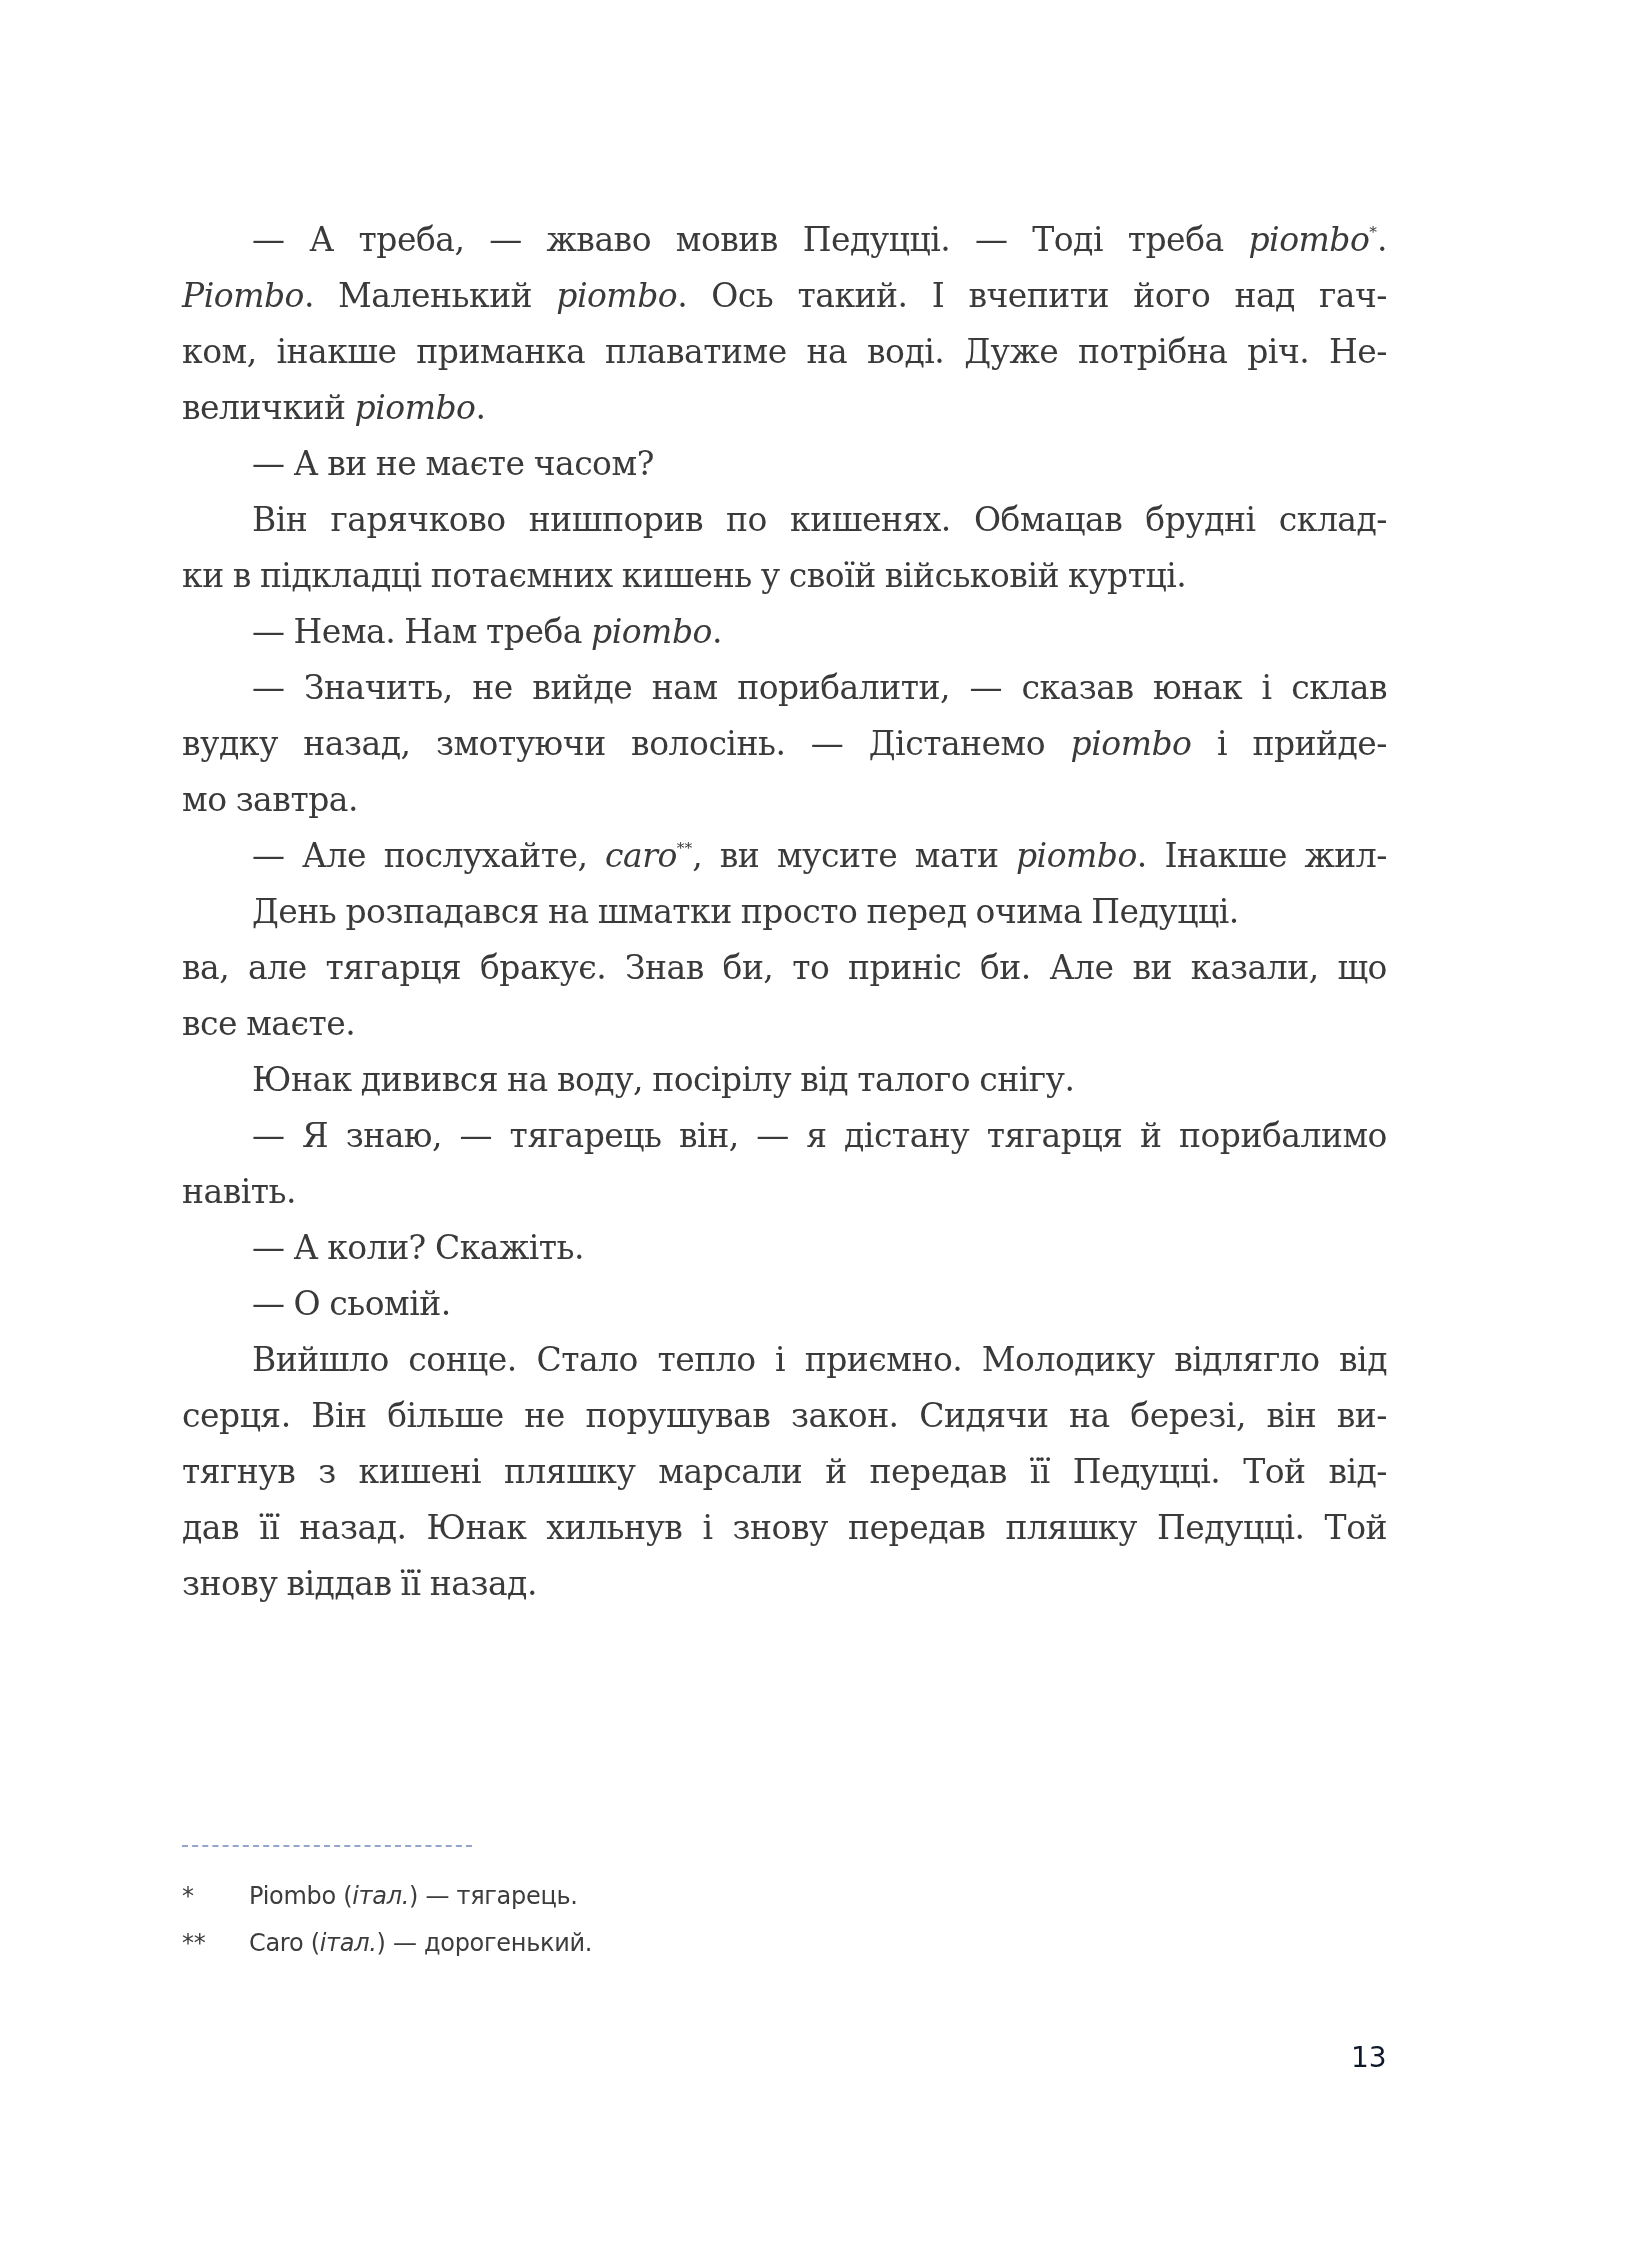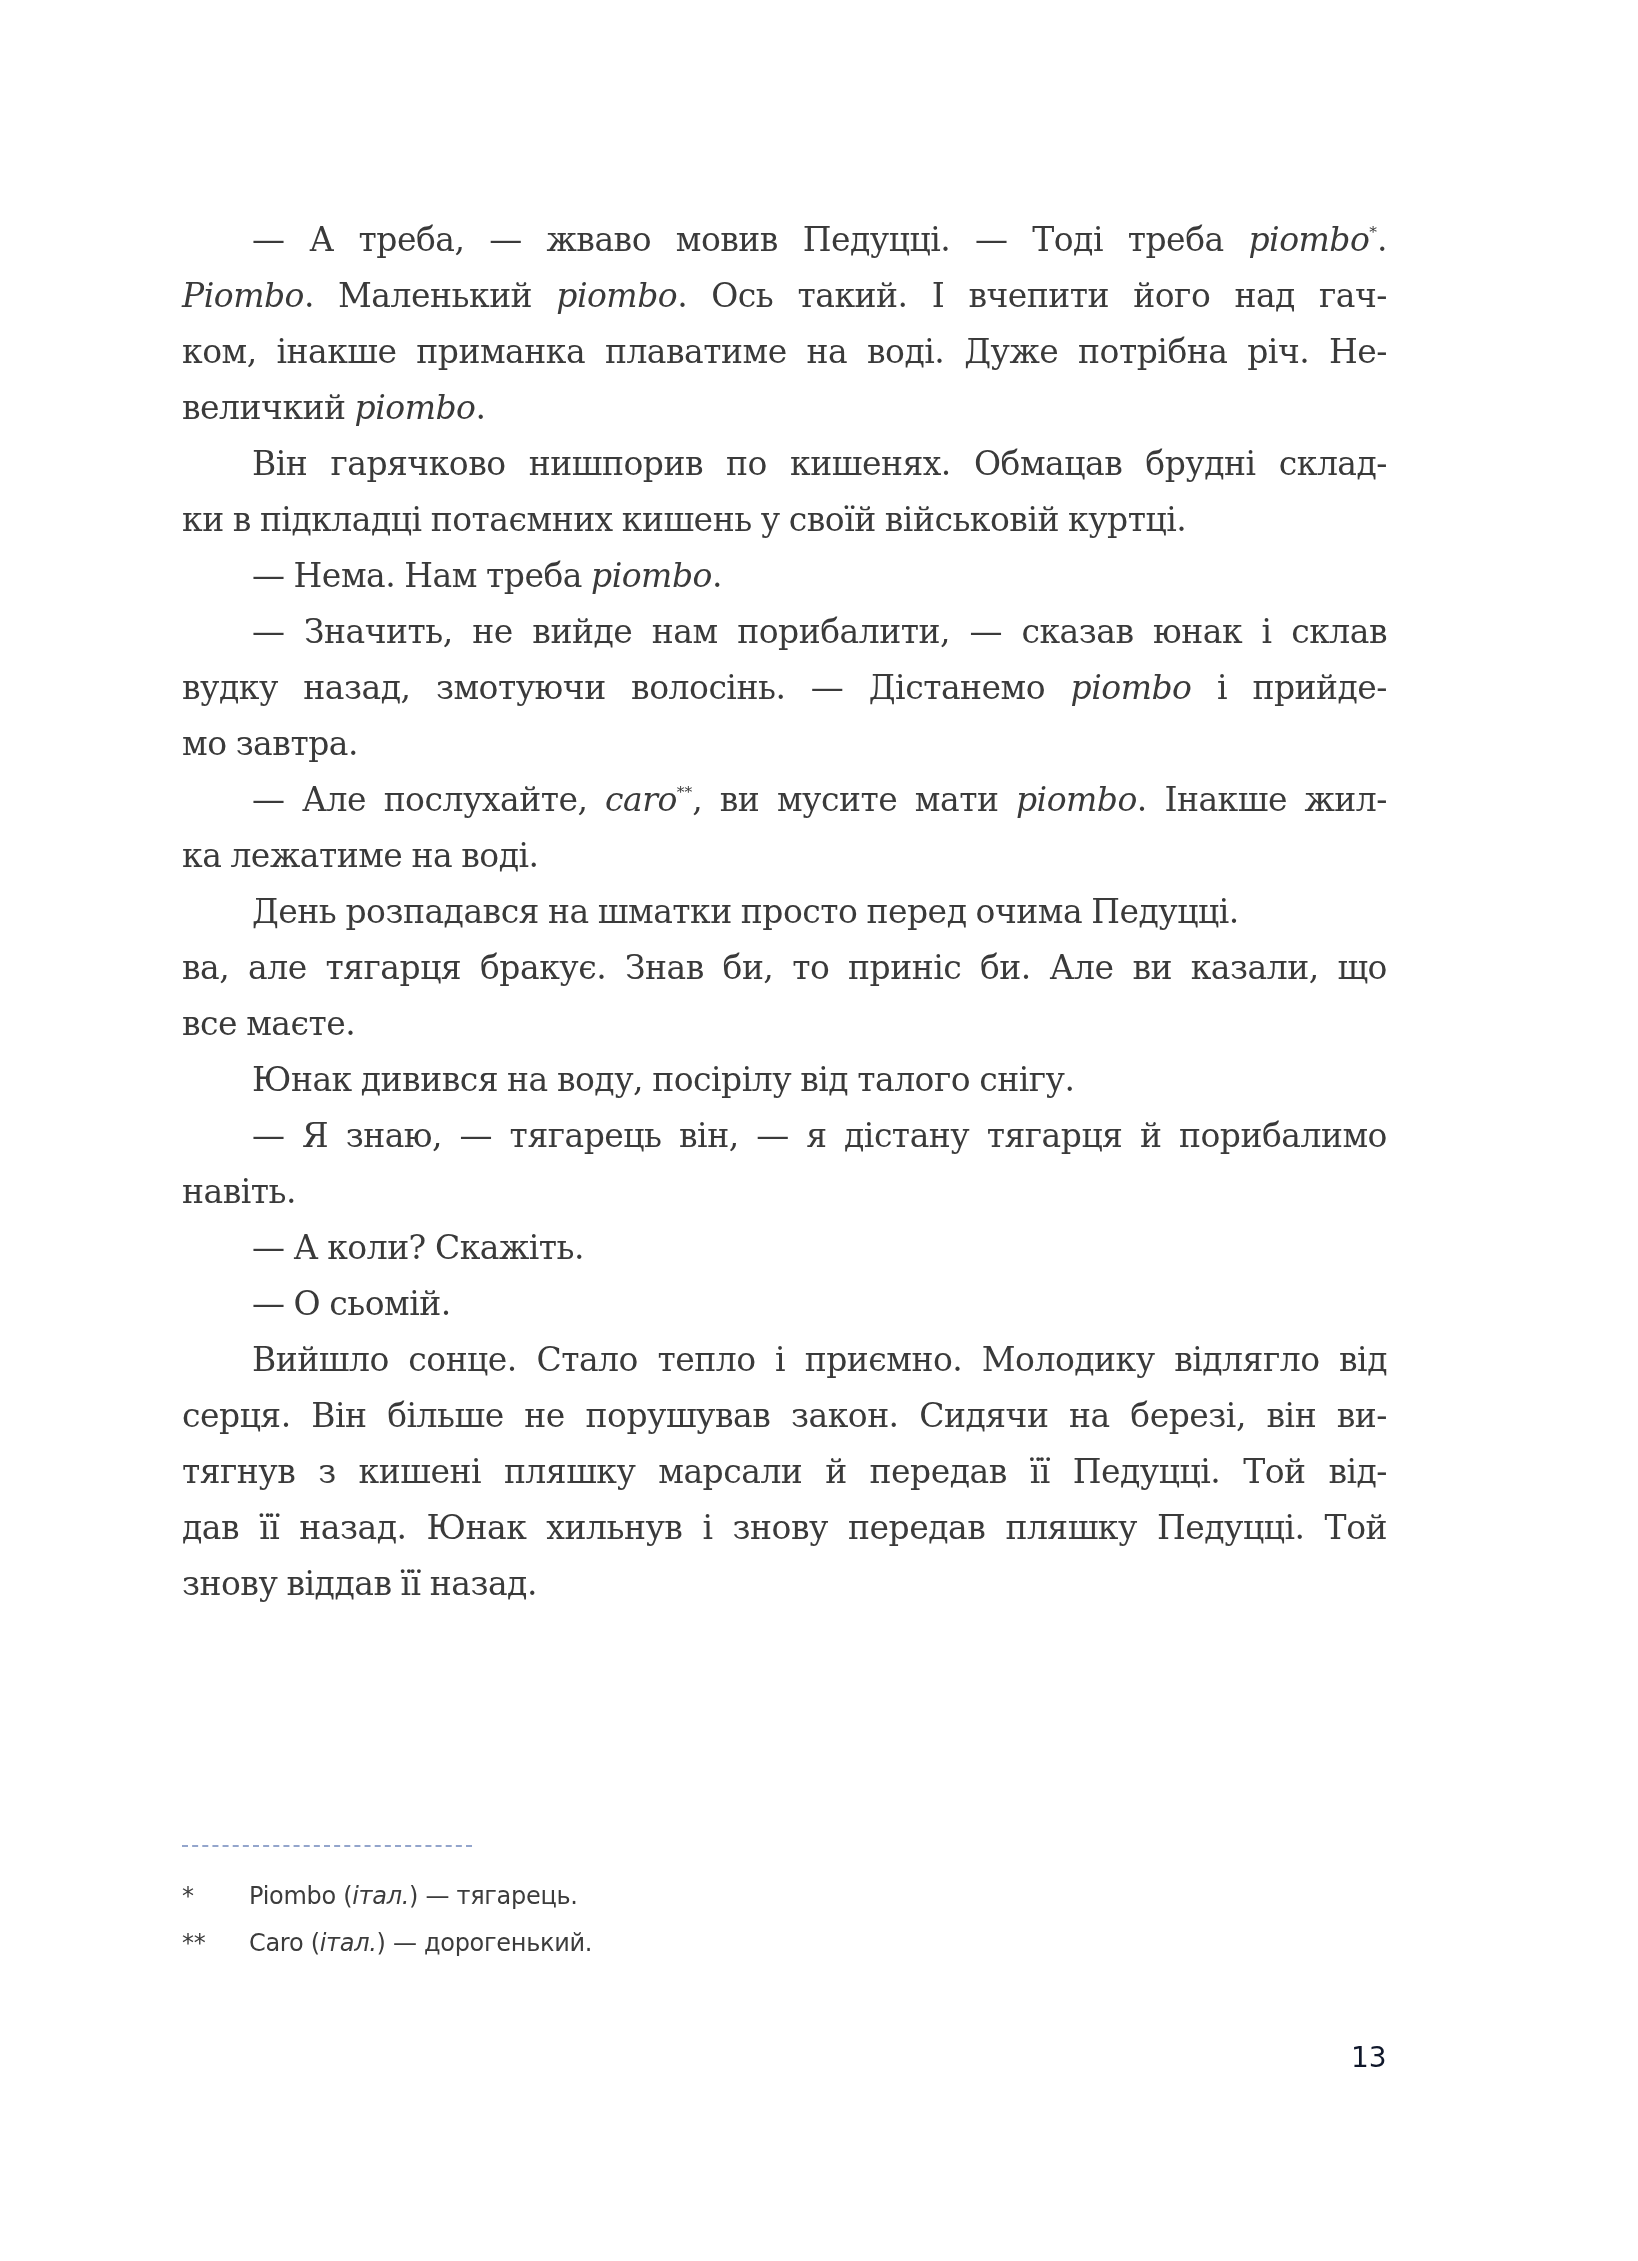--- a/index.html
+++ b/index.html
@@ -92,28 +92,28 @@
 </head>
 <body>
 
 <div class="page">
 
   <div class="body-text" id="body-text">
       <span class="line indent"><span>— А треба, — жваво мовив Педуцці. — Тоді треба </span><span class="it">piombo</span><span class="sup">*</span><span>.</span></span>
       <span class="line"><span class="it">Piombo</span><span>. Маленький </span><span class="it">piombo</span><span>. Ось такий. І вчепити його над гач-</span></span>
       <span class="line"><span>ком, інакше приманка плаватиме на воді. Дуже потрібна річ. Не-</span></span>
       <span class="line last"><span>величкий </span><span class="it">piombo</span><span>.</span></span>
+      <span class="line indent last"><span>— А ви не маєте часом?</span></span>
       <span class="line indent"><span>Він гарячково нишпорив по кишенях. Обмацав брудні склад-</span></span>
       <span class="line last"><span>ки в підкладці потаємних кишень у своїй військовій куртці.</span></span>
       <span class="line indent last"><span>— Нема. Нам треба </span><span class="it">piombo</span><span>.</span></span>
       <span class="line indent"><span>— Значить, не вийде нам порибалити, — сказав юнак і склав</span></span>
       <span class="line"><span>вудку назад, змотуючи волосінь. — Дістанемо </span><span class="it">piombo</span><span> і прийде-</span></span>
       <span class="line last"><span>мо завтра.</span></span>
       <span class="line indent"><span>— Але послухайте, </span><span class="it">caro</span><span class="sup">**</span><span>, ви мусите мати </span><span class="it">piombo</span><span>. Інакше жил-</span></span>
-      <span class="line last"><span>ка лежатиме на воді.</span></span>
       <span class="line indent last"><span>День розпадався на шматки просто перед очима Педуцці.</span></span>
       <span class="line"><span>ва, але тягарця бракує. Знав би, то приніс би. Але ви казали, що</span></span>
       <span class="line last"><span>все маєте.</span></span>
       <span class="line indent last"><span>Юнак дивився на воду, посірілу від талого снігу.</span></span>
       <span class="line indent"><span>— Я знаю, — тягарець він, — я дістану тягарця й порибалимо</span></span>
       <span class="line last"><span>навіть.</span></span>
       <span class="line indent last"><span>— А коли? Скажіть.</span></span>
       <span class="line indent last"><span>— О сьомій.</span></span>
       <span class="line indent"><span>Вийшло сонце. Стало тепло і приємно. Молодику відлягло від</span></span>
       <span class="line"><span>серця. Він більше не порушував закон. Сидячи на березі, він ви-</span></span>

